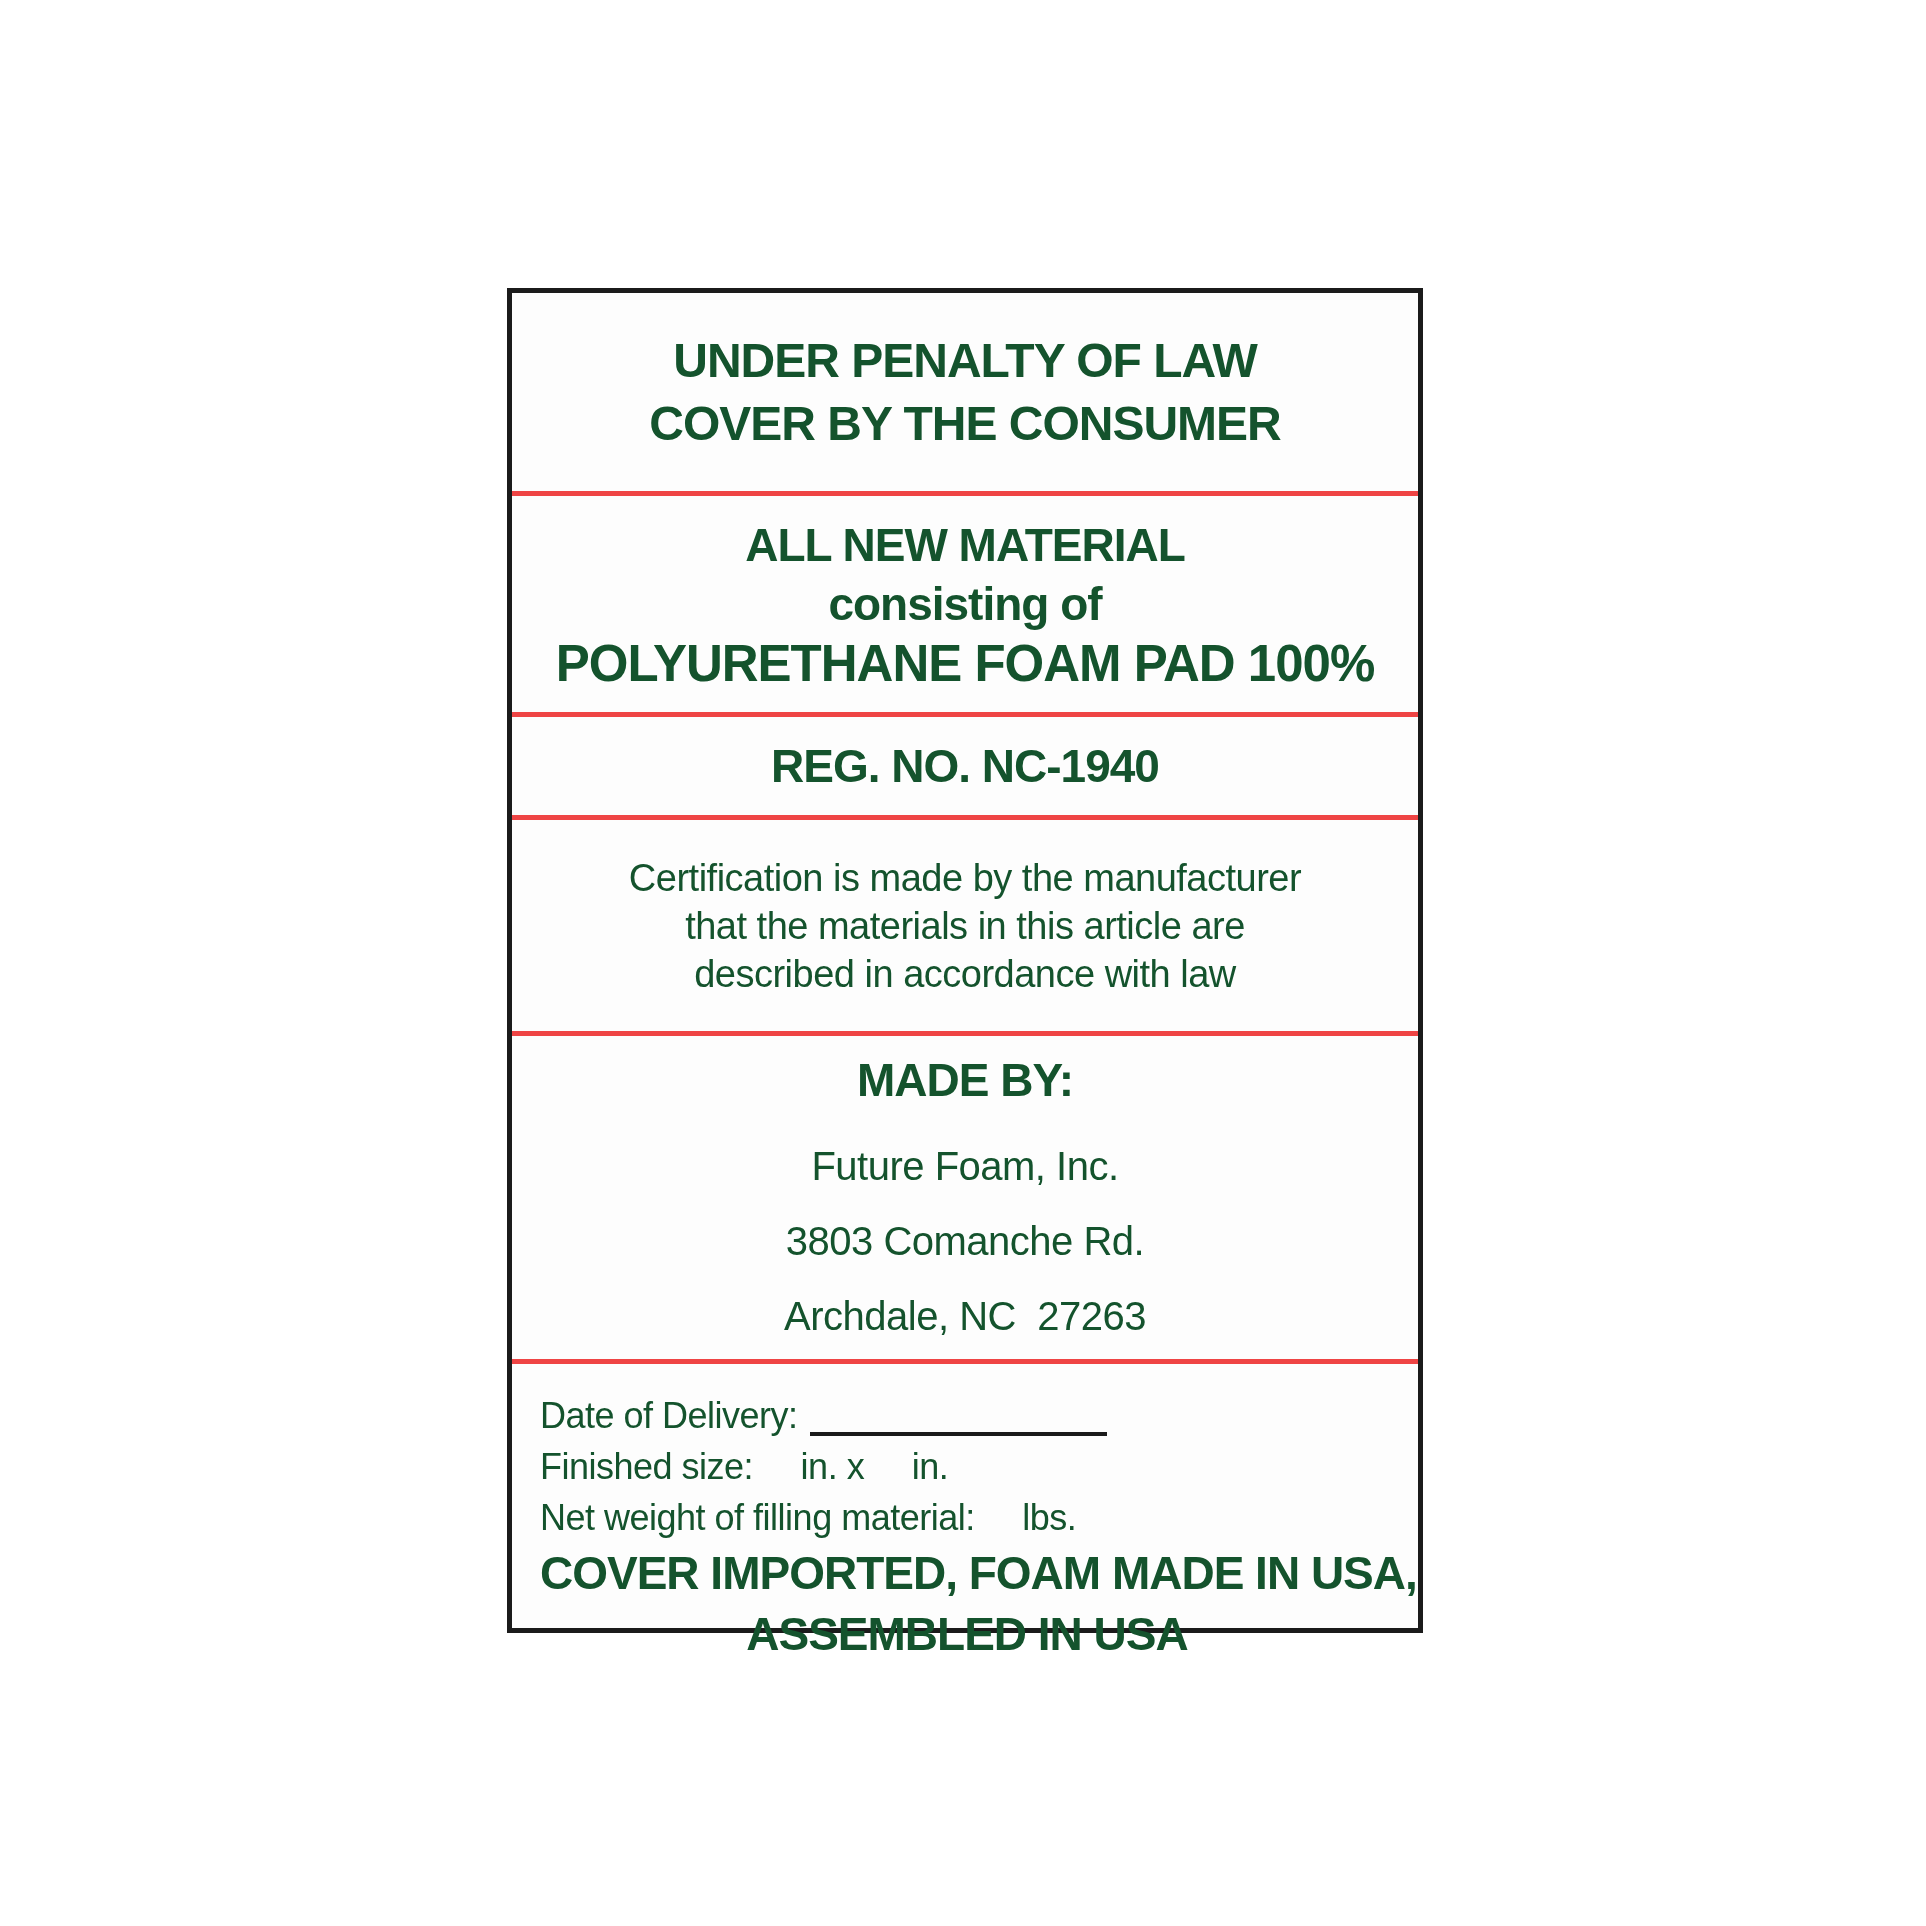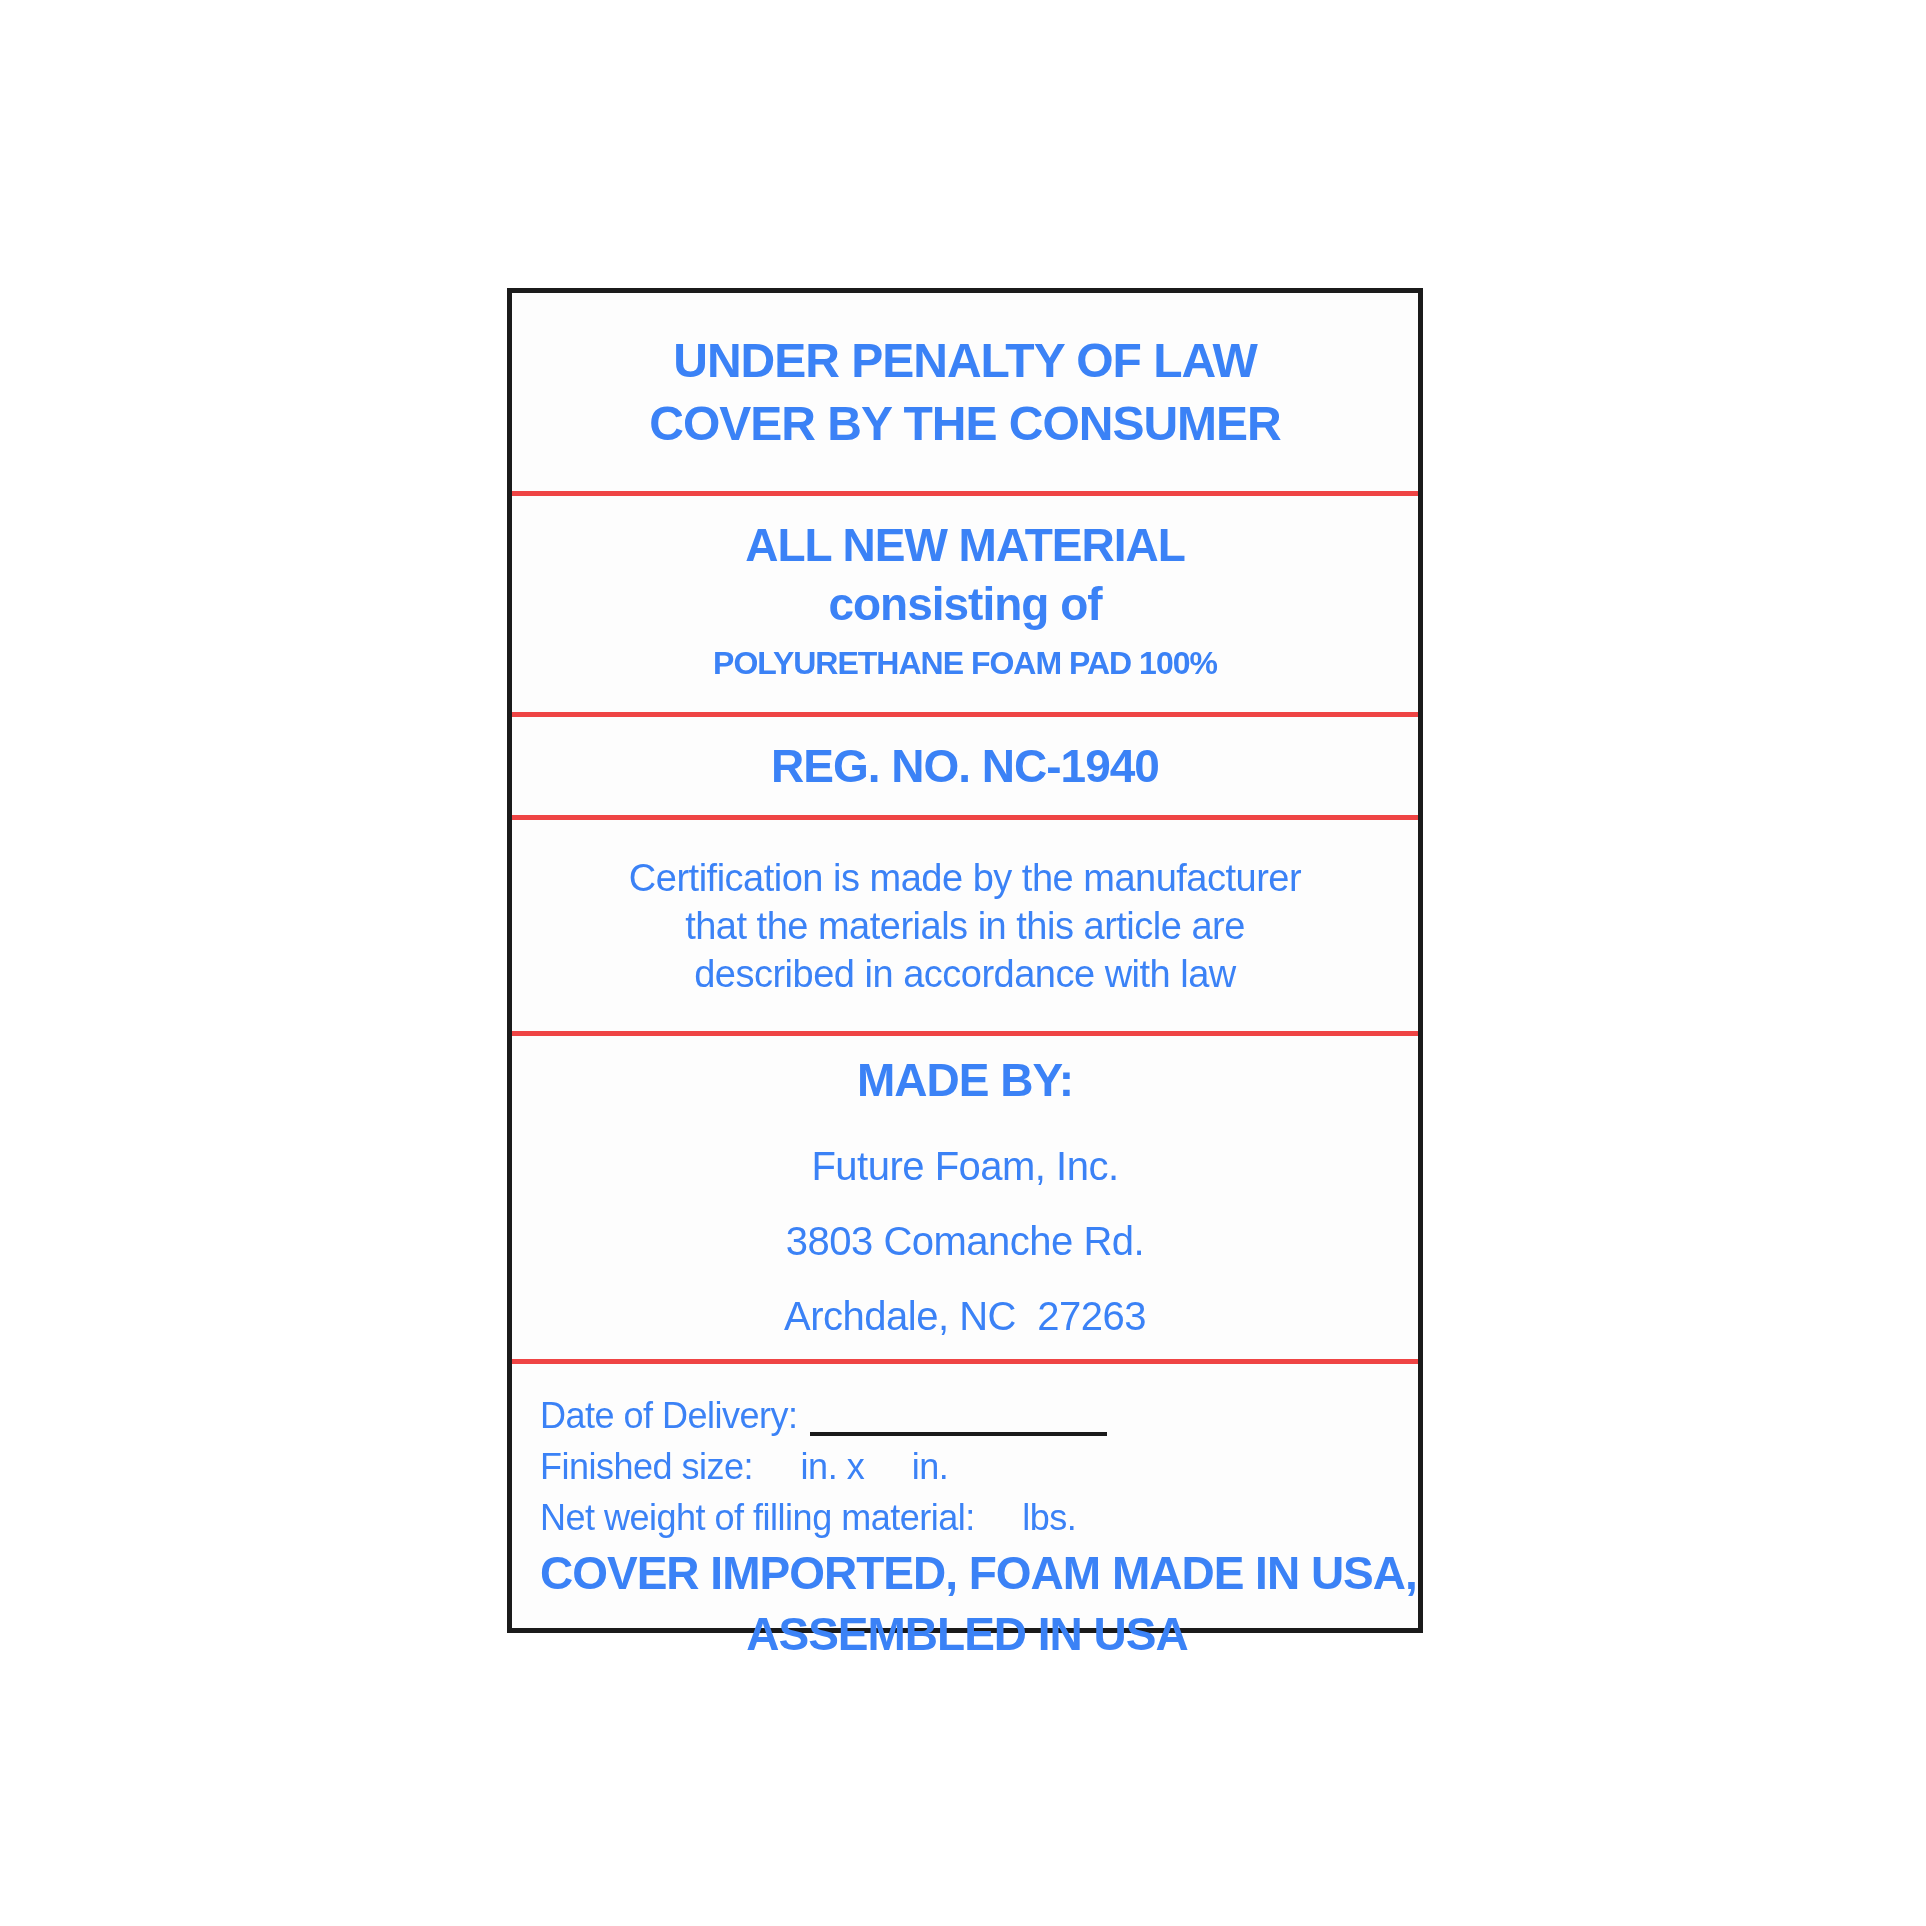--- a/index.html
+++ b/index.html
@@ -6,21 +6,21 @@
     margin: 0;
     padding: 0;
     background: #ffffff;
   }
   .page {
     position: relative;
     width: 1927px;
     height: 1927px;
     background: #ffffff;
     font-family: "Liberation Sans", "DejaVu Sans", sans-serif;
-    color: #3b82f6;
+    color: #14532d;
   }
   .law-tag {
     position: absolute;
     left: 507px;
     top: 288px;
     width: 916px;
     height: 1345px;
     box-sizing: border-box;
     border: 5px solid #1b1b1b;
     background: #fdfdfd;
@@ -58,21 +58,21 @@
     font-weight: bold;
     letter-spacing: -1px;
   }
   .material-line {
     font-size: 46px;
     line-height: 59px;
     font-weight: bold;
     letter-spacing: -1px;
   }
   .material-line.big {
-    font-size: 32px;
+    font-size: 51px;
   }
   .registration-line {
     font-size: 46px;
     font-weight: bold;
     letter-spacing: -1px;
   }
   .certification-line {
     font-size: 38px;
     line-height: 48px;
     letter-spacing: -0.5px;

